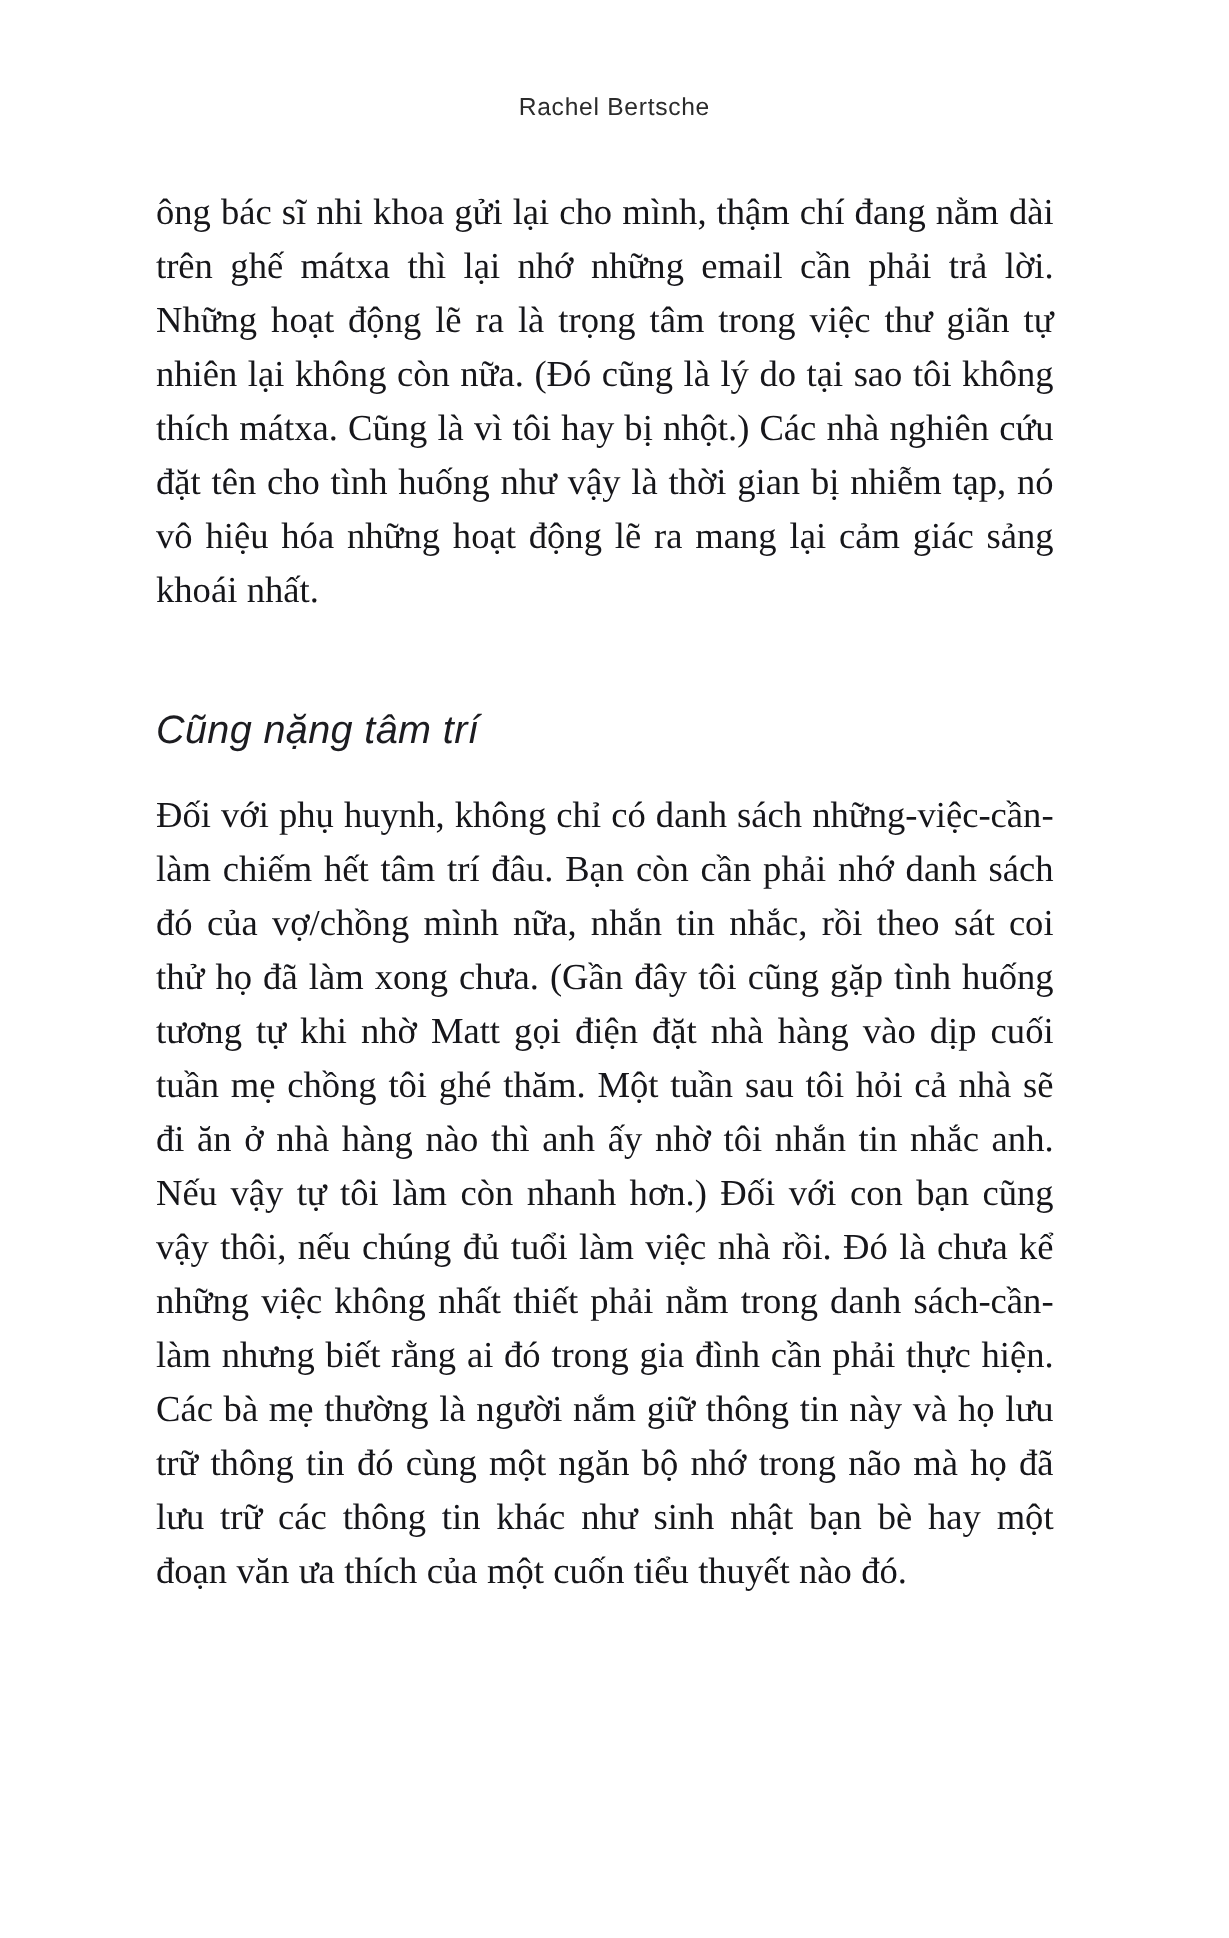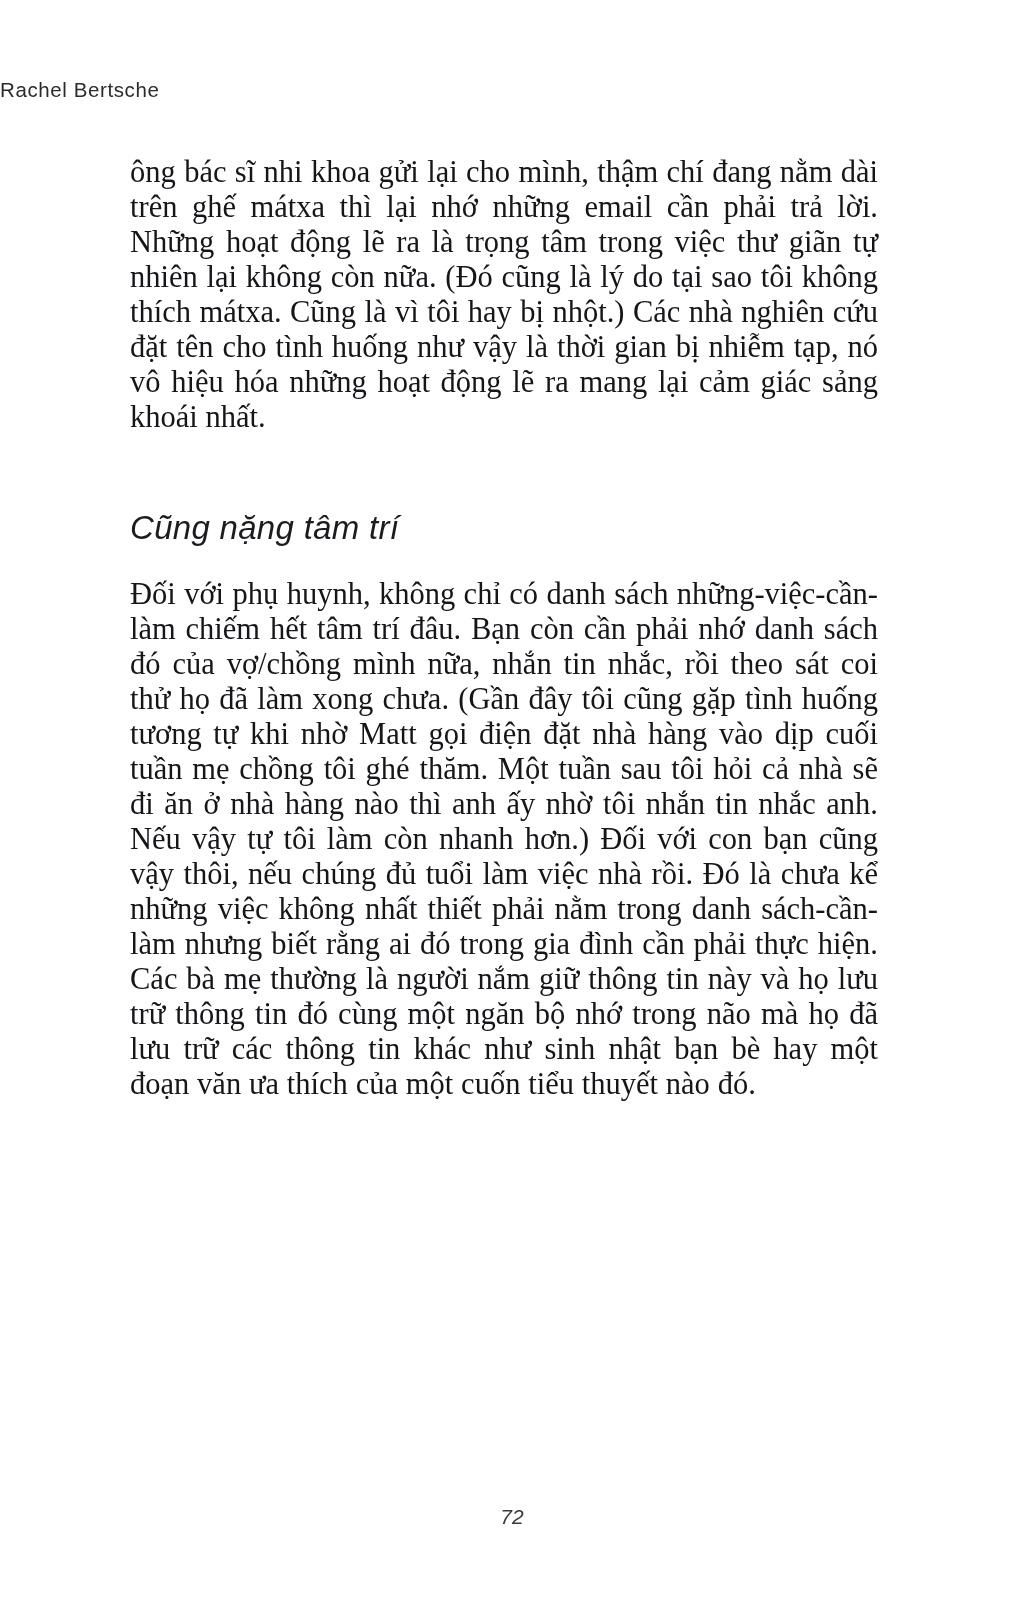--- a/index.html
+++ b/index.html
@@ -23,42 +23,42 @@
     background: #ffffff;
     box-sizing: border-box;
   }
 
   
   .running-header {
     position: absolute;
     top: 78px;
     left: 0;
     width: 1024px;
-    text-align: left;
+    text-align: center;
     font-family: "Liberation Sans", "DejaVu Sans", sans-serif;
     font-size: 20.5px;
     letter-spacing: 0.6px;
     color: #2b2b2b;
     font-weight: 400;
   }
 
   
   .text-column {
     position: absolute;
     left: 130px;
     top: 155px;
     width: 748px;
   }
 
   p.body-par {
     margin: 0;
     text-align: justify;
     text-justify: inter-word;
     font-size: 30.5px;
-    line-height: 35px;
+    line-height: 45px;
     color: #16161a;
     hyphens: none;
     -webkit-hyphens: none;
     word-spacing: 0.2px;
   }
 
   
   .section-heading {
     margin: 0;
     font-family: "Liberation Sans", "DejaVu Sans", sans-serif;
@@ -94,15 +94,14 @@
   <div class="text-column">
 
     <p class="body-par">ông bác sĩ nhi khoa gửi lại cho mình, thậm chí đang nằm dài trên ghế mátxa thì lại nhớ những email cần phải trả lời. Những hoạt động lẽ ra là trọng tâm trong việc thư giãn tự nhiên lại không còn nữa. (Đó cũng là lý do tại sao tôi không thích mátxa. Cũng là vì tôi hay bị nhột.) Các nhà nghiên cứu đặt tên cho tình huống như vậy là thời gian bị nhiễm tạp, nó vô hiệu hóa những hoạt động lẽ ra mang lại cảm giác sảng khoái nhất.</p>
 
     <h2 class="section-heading">Cũng nặng tâm trí</h2>
 
     <p class="body-par">Đối với phụ huynh, không chỉ có danh sách những-việc-cần-làm chiếm hết tâm trí đâu. Bạn còn cần phải nhớ danh sách đó của vợ/chồng mình nữa, nhắn tin nhắc, rồi theo sát coi thử họ đã làm xong chưa. (Gần đây tôi cũng gặp tình huống tương tự khi nhờ Matt gọi điện đặt nhà hàng vào dịp cuối tuần mẹ chồng tôi ghé thăm. Một tuần sau tôi hỏi cả nhà sẽ đi ăn ở nhà hàng nào thì anh ấy nhờ tôi nhắn tin nhắc anh. Nếu vậy tự tôi làm còn nhanh hơn.) Đối với con bạn cũng vậy thôi, nếu chúng đủ tuổi làm việc nhà rồi. Đó là chưa kể những việc không nhất thiết phải nằm trong danh sách-cần-làm nhưng biết rằng ai đó trong gia đình cần phải thực hiện. Các bà mẹ thường là người nắm giữ thông tin này và họ lưu trữ thông tin đó cùng một ngăn bộ nhớ trong não mà họ đã lưu trữ các thông tin khác như sinh nhật bạn bè hay một đoạn văn ưa thích của một cuốn tiểu thuyết nào đó.</p>
 
   </div>
 
-  <div class="page-number">72</div>
 
 </div>
 
 </body></html>

